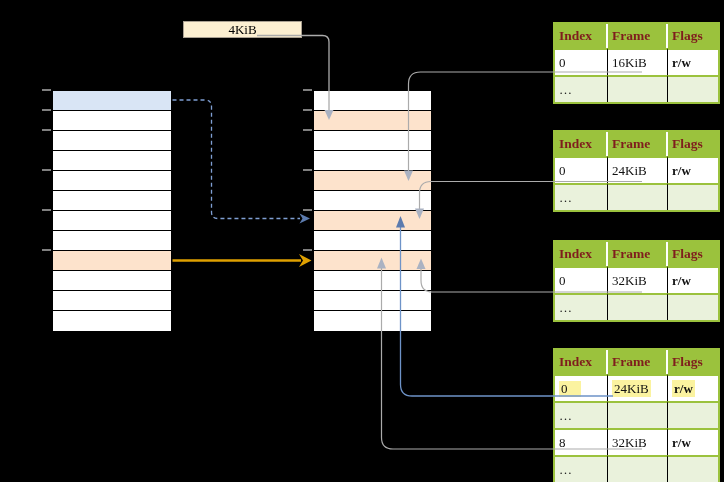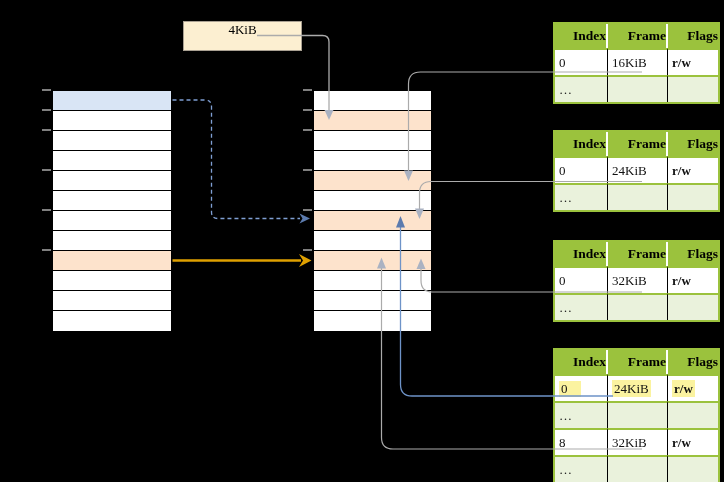--- a/index.html
+++ b/index.html
@@ -12,33 +12,33 @@
   .memcol { position:absolute; top:90px; border:1px solid #000; background:#fff; }
   .memcol.left  { left:52px;  width:120px; }
   .memcol.mid   { left:313px; width:119px; }
   .memrow { height:20px; border-bottom:1px solid #000; background:#fff; }
   .memrow:last-child { border-bottom:none; }
   .memrow.blue   { background:#D9E5F5; }
   .memrow.orange { background:#FDE3CC; }
   .tick { position:absolute; width:9px; height:2px; background:#7F7F7F; }
   
   .label-box {
-    position:absolute; left:183px; top:21px; width:119px; height:30px;
+    position:absolute; left:183px; top:21px; width:119px; height:17px;
     background:#FCEFD1; border:1px solid #A9A092; color:#000;
     font-size:13px; line-height:15px; text-align:center;
   }
   
   .ptable {
     position:absolute; left:553px; width:167px; table-layout:fixed;
     border-collapse:separate; border-spacing:0; border:2px solid #9BC23D;
   }
   .ptable col.c0 { width:53px; } .ptable col.c1 { width:60px; } .ptable col.c2 { width:50px; }
   .ptable th {
-    background:#9BC23D; color:#000000; font-weight:bold; font-size:13.5px;
-    height:24px; text-align:right; padding:0 0 0 4px; border-right:2px solid #fff;
+    background:#9BC23D; color:#7f1d1d; font-weight:bold; font-size:13.5px;
+    height:24px; text-align:left; padding:0 0 0 4px; border-right:2px solid #fff;
   }
   .ptable th:last-child { border-right:none; }
   .ptable td {
     background:#fff; color:#111; font-size:13px; height:27px;
     padding:0 0 0 4px; border-top:2px solid #9BC23D; border-right:1px solid #000;
     vertical-align:middle; line-height:14px;
   }
   .ptable td:last-child { border-right:none;font-weight:bold; }
   .ptable tr.dots td { background:#EAF2DC; color:#222; }
   .hl { background:#FBF3A0; padding:1px 2px; }

